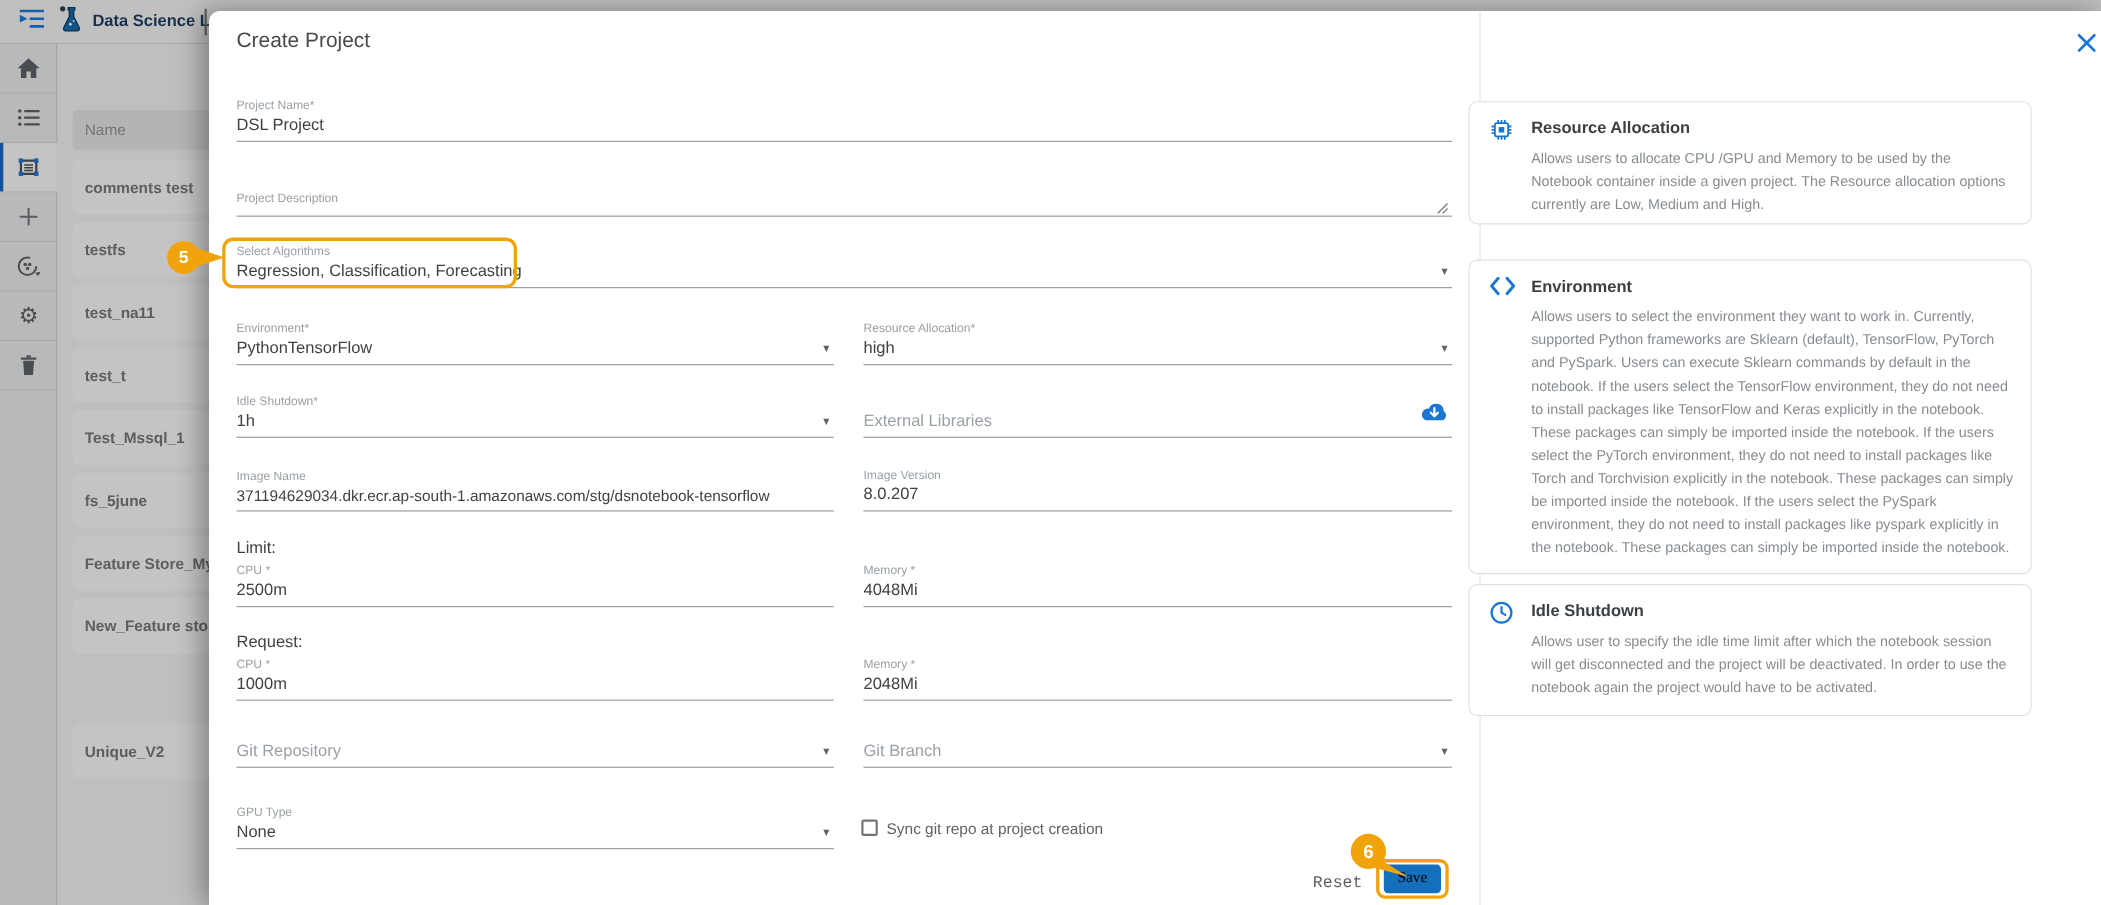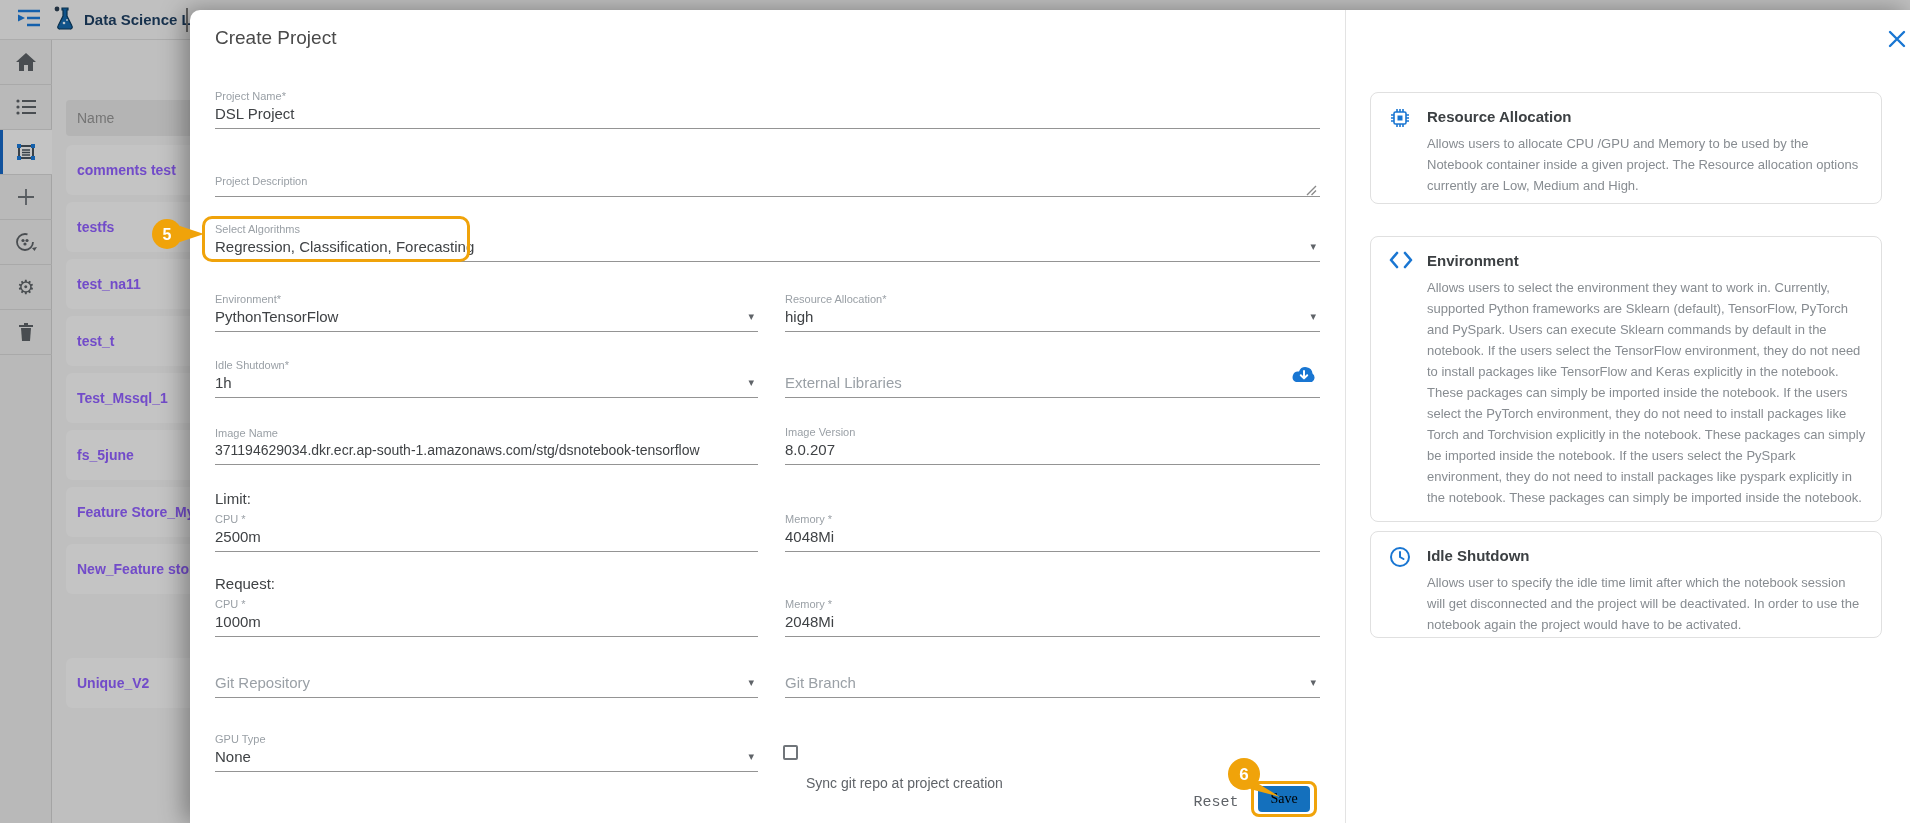--- a/index.html
+++ b/index.html
@@ -22,21 +22,21 @@
   .scell.active { background:#f0f0f0; }
   .scell.active::before { content:""; position:absolute; left:0; top:0; width:3px; height:100%; background:#1565c0; }
   .gear-glyph { font-family:"DejaVu Sans",sans-serif; font-size:20px; color:#5a5f63; line-height:1; }
 
   .listpanel { position:absolute; left:52px; top:40px; width:1858px; height:783px; z-index:1; }
   .namehdr { position:absolute; left:14px; top:60px; width:130px; height:36px;
     background:#dcdcdc; border-radius:4px; display:flex; align-items:center;
     padding-left:11px; font-size:14px; color:#8f8f8f; }
   .prow { position:absolute; left:14px; width:144px; height:50px; background:#efefef;
     border-radius:6px; display:flex; align-items:center; padding-left:11px;
-    font-size:14px; font-weight:700; color:#8b5cf6; cursor:pointer; }
+    font-size:14px; font-weight:700; color:#737373; cursor:pointer; }
 
   .overlay { position:absolute; left:0; top:0; width:1910px; height:823px;
     background:rgba(0,0,0,0.18); z-index:2; }
 
   
   .modal { position:absolute; left:190px; top:10px; width:1720px; height:813px;
     background:#ffffff; border-radius:10px 0 0 0; z-index:3;
     box-shadow:-6px 0 24px rgba(0,0,0,0.35); }
   .mtitle { position:absolute; left:25px; top:17px; font-size:19px; font-weight:500; color:#4a4a4a; }
   .mclose { position:absolute; left:1694px; top:16px; width:26px; height:26px; cursor:pointer;
@@ -57,33 +57,33 @@
   .hl-box { position:absolute; left:12px; top:206px; width:268px; height:46px;
     border:3px solid #f0a30a; border-radius:10px; pointer-events:none; z-index:5; }
   .badge { position:absolute; z-index:6; pointer-events:none; }
   .badge text { font-family:"Liberation Sans",sans-serif; }
 
   .resize-ic { position:absolute; left:1116px; top:172px; }
   .cloud-ic { position:absolute; left:1100px; top:355px; cursor:pointer; }
 
   .chk { position:absolute; left:593px; top:735px; width:15px; height:15px;
     border:2px solid #70757a; border-radius:2px; cursor:pointer; background:#fff; }
-  .chk-lbl { position:absolute; left:616px; top:765px; font-size:14px; color:#5f6368; }
+  .chk-lbl { position:absolute; left:616px; top:735px; font-size:14px; color:#5f6368; }
 
   .btn-reset { position:absolute; left:996px; top:780px; width:60px; height:24px;
     background:none; border:none; font-size:15px; font-weight:500; color:#5f6368;
     font-family:Liberation Mono, monospace; cursor:pointer; }
   .btn-save { position:absolute; left:1068px; top:776px; width:52px; height:26px;
     background:#1470bd; color:#000000; border:none; border-radius:4px; font-size:14px;
     font-weight:500; font-family:Liberation Serif, serif; cursor:pointer; }
   .save-hl { position:absolute; left:1061px; top:771px; width:66px; height:36px;
     border:3px solid #f0a30a; border-radius:8px; pointer-events:none; z-index:5; }
 
   
-  .icard { position:absolute; left:1180px; width:512px; border:1px solid #e0e0e0;
+  .icard { position:absolute; left:1145px; width:512px; border:1px solid #e0e0e0;
     border-radius:8px; background:#fff; }
   .icard .ic { position:absolute; left:18px; top:14px; }
   .icard .ttl { position:absolute; left:56px; top:15px; font-size:15px; font-weight:600; color:#3c4043; }
   .icard .bod { position:absolute; left:56px; top:40px; width:440px; font-size:13px;
     line-height:21px; color:#878c91; }
 </style>
 </head>
 <body>
 
 <div class="stage">
@@ -313,21 +313,21 @@
     <div class="icard" style="top:226px; height:286px">
       <span class="ic">
         <svg width="24" height="18" viewBox="0 0 24 18">
             <path d="M8 2L2 9l6 7M16 2l6 7-6 7" stroke="#1976d2" stroke-width="2.6" fill="none" stroke-linecap="round" stroke-linejoin="round"></path>
           </svg>
       </span>
       <div class="ttl">Environment</div>
       <div class="bod">Allows users to select the environment they want to work in. Currently, supported Python frameworks are Sklearn (default), TensorFlow, PyTorch and PySpark. Users can execute Sklearn commands by default in the notebook. If the users select the TensorFlow environment, they do not need to install packages like TensorFlow and Keras explicitly in the notebook. These packages can simply be imported inside the notebook. If the users select the PyTorch environment, they do not need to install packages like Torch and Torchvision explicitly in the notebook. These packages can simply be imported inside the notebook. If the users select the PySpark environment, they do not need to install packages like pyspark explicitly in the notebook. These packages can simply be imported inside the notebook.</div>
     </div>
 
-    <div class="icard" style="top:521px; height:107px">
+    <div class="icard" style="top:521px; height:120px">
       <span class="ic">
         <svg width="22" height="22" viewBox="0 0 22 22">
             <circle cx="11" cy="11" r="9" stroke="#1976d2" stroke-width="2" fill="none"></circle>
             <path d="M11 6v5l3.5 2" stroke="#1976d2" stroke-width="2" fill="none" stroke-linecap="round"></path>
           </svg>
       </span>
       <div class="ttl">Idle Shutdown</div>
       <div class="bod">Allows user to specify the idle time limit after which the notebook session will get disconnected and the project will be deactivated. In order to use the notebook again the project would have to be activated.</div>
     </div>
   </div>

